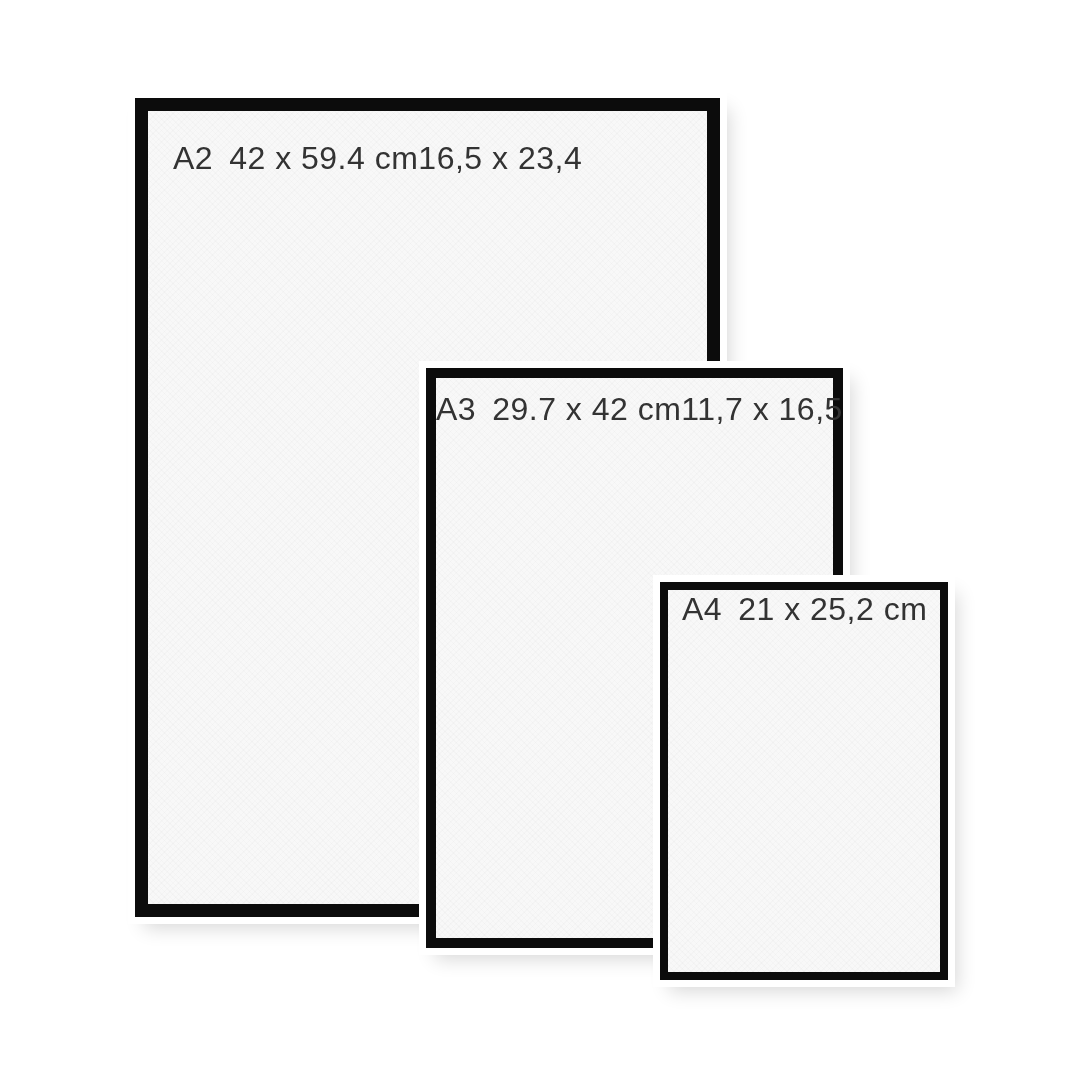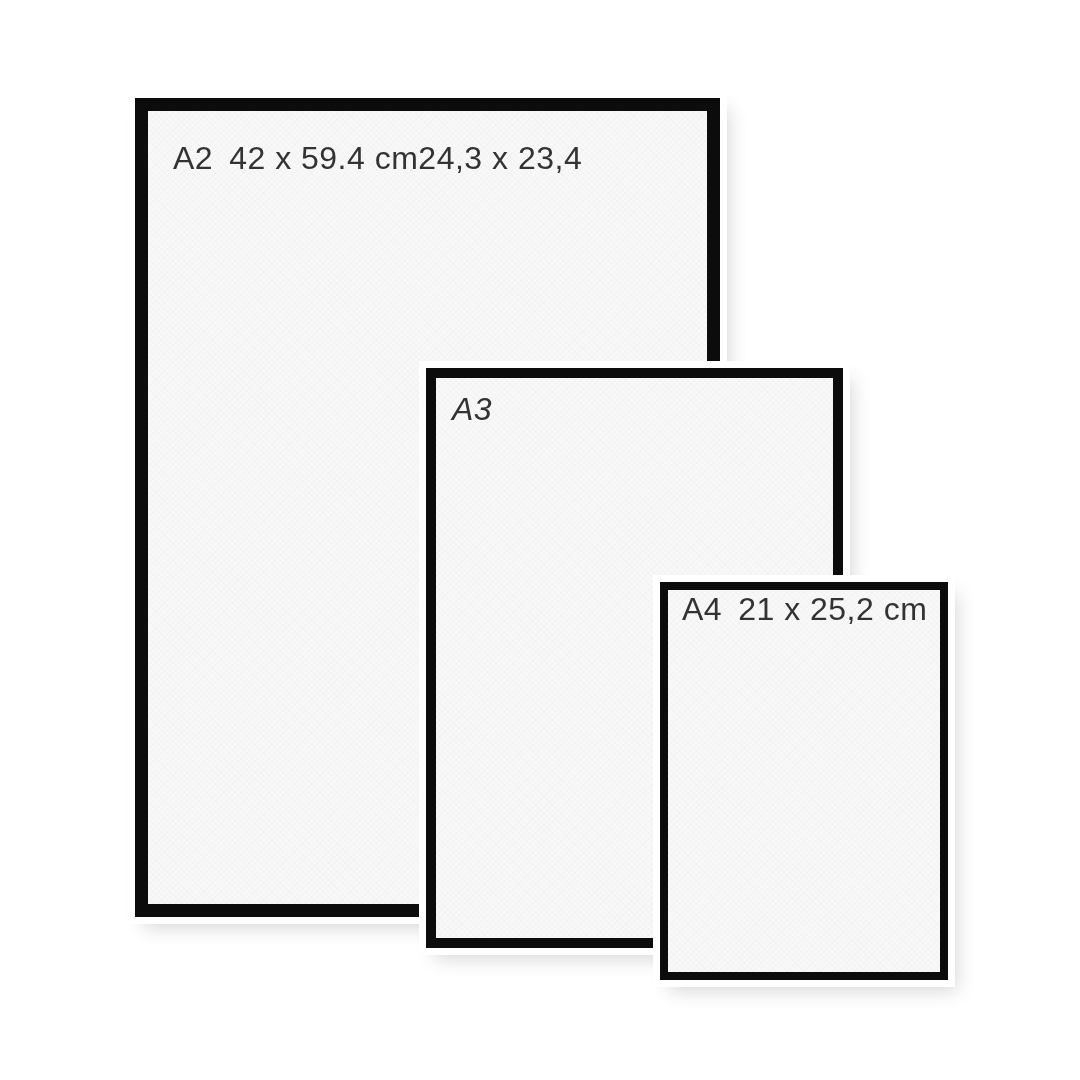--- a/index.html
+++ b/index.html
@@ -50,45 +50,49 @@
     display: flex;
     align-items: flex-end;
     gap: 16px;
     color: #333333;
     font-size: 32px;
     line-height: 34px;
     letter-spacing: 0.5px;
     white-space: nowrap;
   }
   .frame-a2 .label-row { padding: 30px 0 0 25px; }
-  .frame-a3 .label-row { padding: 14px 0 0 16px; font-style: italic; }
+  .frame-a3 .label-row { padding: 14px 0 0 0; }
   .frame-a4 .label-row { padding: 2px 0 0 14px; }
   .dims {
     display: flex;
     flex-direction: row;
   }
 </style>
 </head>
 <body>
 
 <div class="canvas">
 
   <div class="frame frame-a2">
     <div class="label-row">
       <span>A2</span>
       <span class="dims">
         <span>42 x 59.4 cm</span>
-        <span>24,3 x 23,4</span>
+        <span>16,5 x 23,4</span>
       </span>
     </div>
   </div>
 
   <div class="frame frame-a3">
     <div class="label-row">
       <span>A3</span>
+      <span class="dims">
+        <span>29.7 x 42 cm</span>
+        <span>11,7 x 16,5</span>
+      </span>
     </div>
   </div>
 
   <div class="frame frame-a4">
     <div class="label-row">
       <span>A4</span>
       <span class="dims">
         <span>21 x 25,2 cm</span>
       </span>
     </div>

